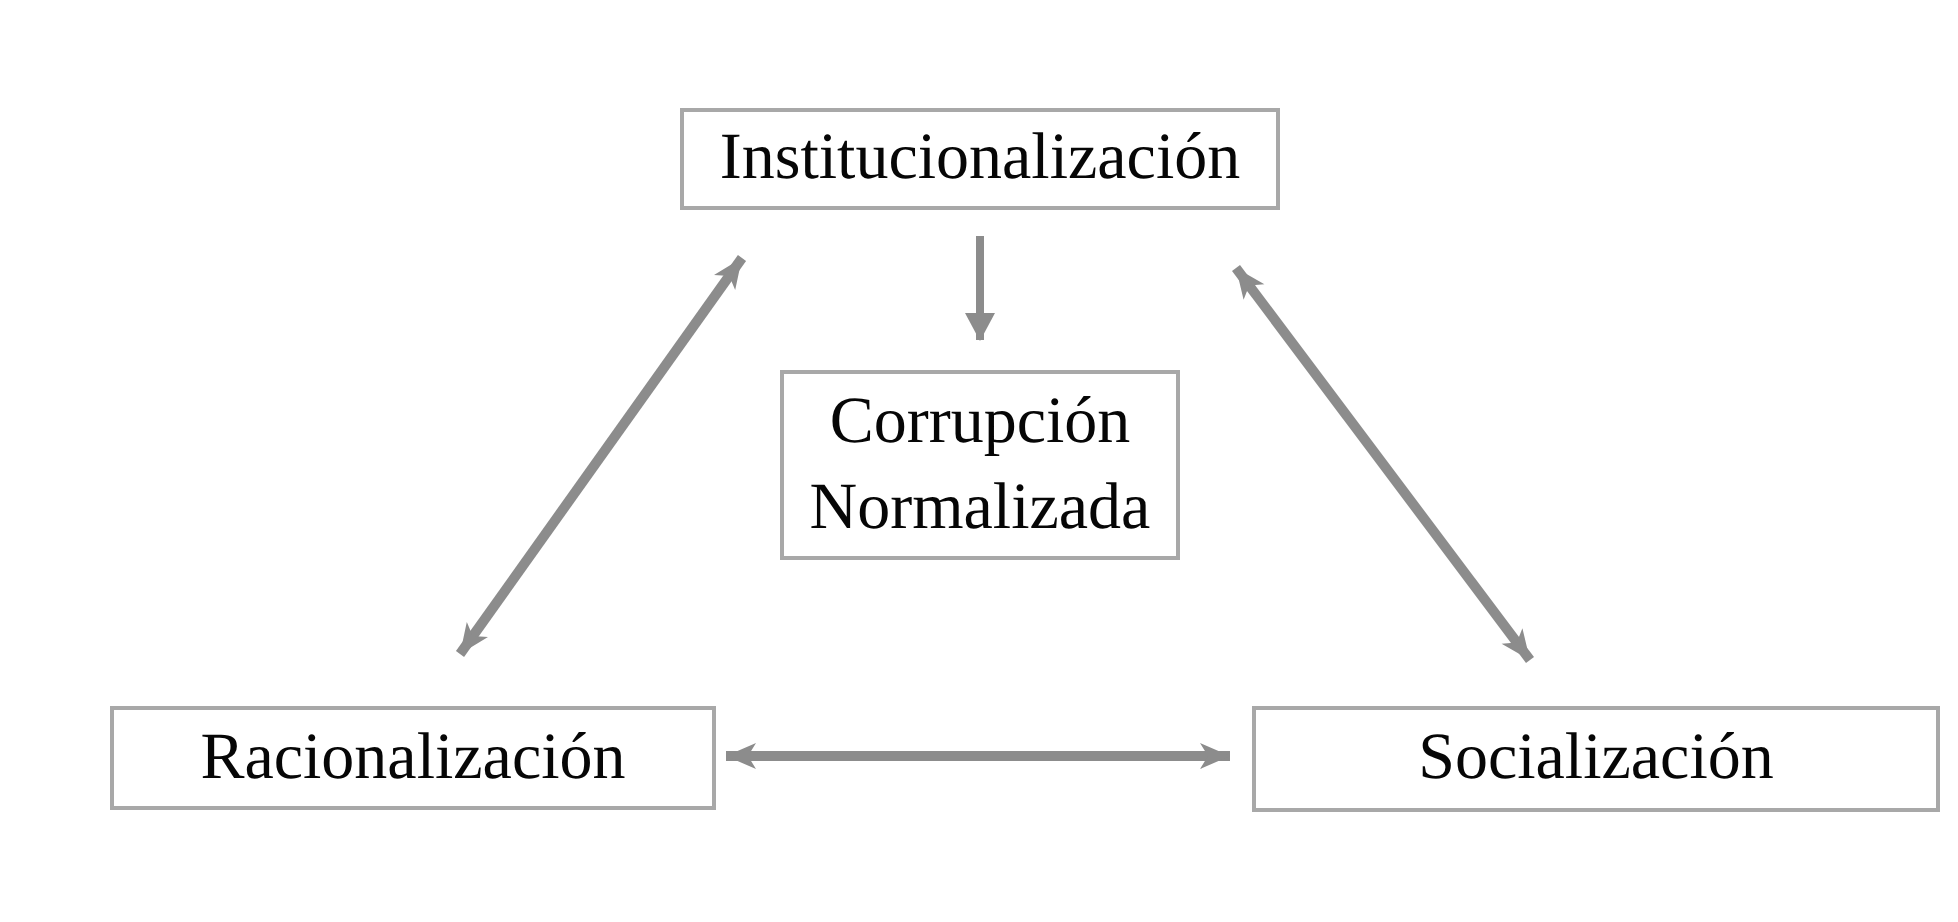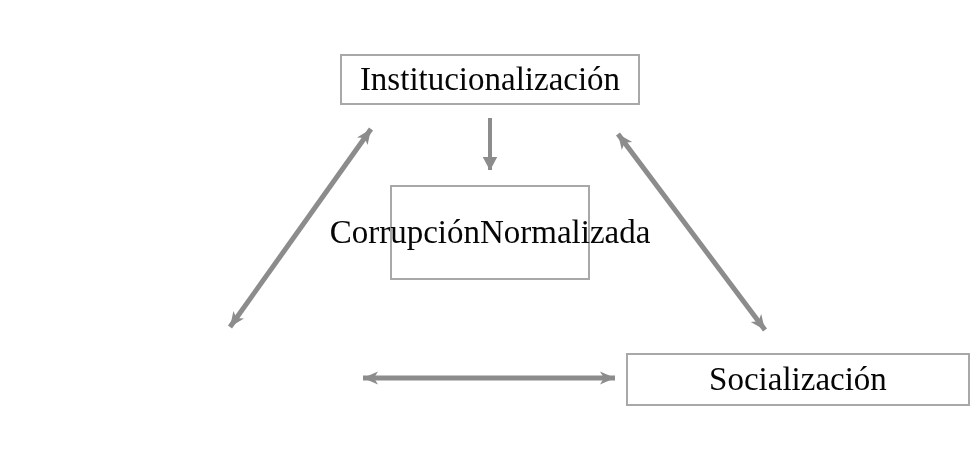--- a/index.html
+++ b/index.html
@@ -30,21 +30,21 @@
     display: flex;
     align-items: center;
     justify-content: center;
     text-align: center;
     color: #060606;
     font-size: 33px;
     line-height: 1.28;
     white-space: nowrap;
   }
   .node-top    { left: 340px; top: 54px;  width: 300px; height: 51px; }
-  .node-center { left: 390px; top: 185px; width: 200px; height: 95px; flex-direction: row; }
+  .node-center { left: 390px; top: 185px; width: 200px; height: 95px; flex-direction: column; }
   .node-bl     { left: 55px;  top: 353px; width: 303px; height: 52px; }
   .node-br     { left: 626px; top: 353px; width: 344px; height: 53px; }
 </style>
 </head>
 <body>
 
 <div class="canvas">
 
   <svg class="arrow-layer" width="979" height="461" viewBox="0 0 979 461">
     <defs>
@@ -67,18 +67,21 @@
 
   <div class="node node-top">
     <span>Institucionalización</span>
   </div>
 
   <div class="node node-center">
     <span>Corrupción</span>
     <span>Normalizada</span>
   </div>
 
+  <div class="node node-bl">
+    <span>Racionalización</span>
+  </div>
 
   <div class="node node-br">
     <span>Socialización</span>
   </div>
 
 </div>
 
 </body></html>

